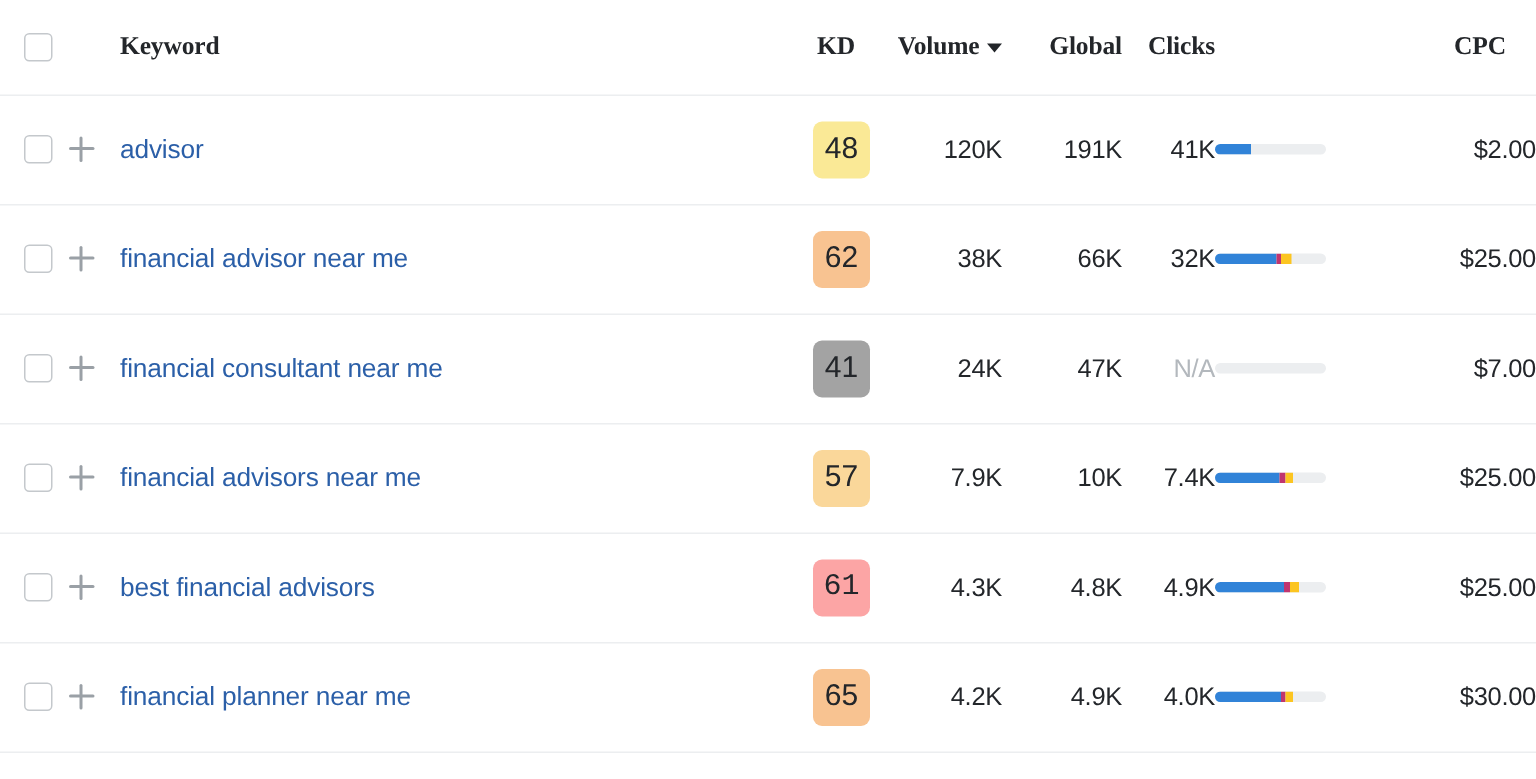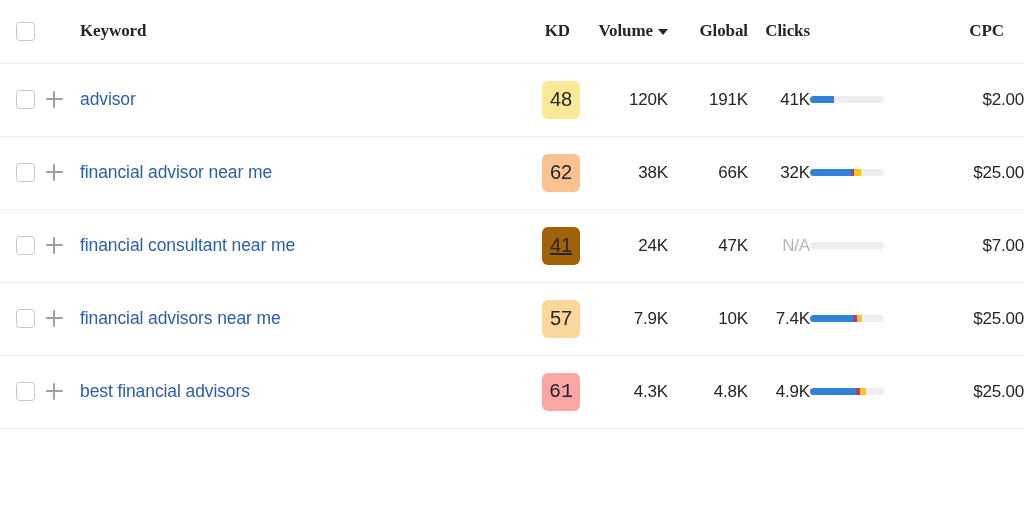--- a/index.html
+++ b/index.html
@@ -241,21 +241,21 @@
         <td class="num cpc">$25.00</td>
       </tr>
       <tr>
         <td>
           <span class="cb"></span>
         </td>
         <td>
           <span class="plus-icon"></span>
         </td>
         <td><a class="kw-link" href="#">financial consultant near me</a></td>
-        <td class="kd-cell"><span class="kd-badge" style="background: #a16207; text-decoration: underline;">41</span></td>
+        <td class="kd-cell"><span class="kd-badge" style="background: #a3a3a3;">41</span></td>
         <td class="num">24K</td>
         <td class="num">47K</td>
         <td class="num na">N/A</td>
         <td class="bar-cell">
           <div class="bar" style="background: rgb(236, 238, 240);"></div>
         </td>
         <td class="num cpc">$7.00</td>
       </tr>
       <tr>
         <td>
@@ -292,14 +292,35 @@
         <td class="num">4.9K</td>
         <td class="bar-cell">
           <div class="bar" style="background: rgb(236, 238, 240);">
             <div class="seg-blue" style="width: 62%; background: rgb(49, 131, 216);"></div>
             <div class="seg-magenta" style="width: 5%; background: rgb(192, 53, 111);"></div>
             <div class="seg-yellow" style="width: 9%; background: rgb(252, 197, 33);"></div>
           </div>
         </td>
         <td class="num cpc">$25.00</td>
       </tr>
+      <tr>
+        <td>
+          <span class="cb"></span>
+        </td>
+        <td>
+          <span class="plus-icon"></span>
+        </td>
+        <td><a class="kw-link" href="#">financial planner near me</a></td>
+        <td class="kd-cell"><span class="kd-badge" style="background: rgb(248, 195, 145);">65</span></td>
+        <td class="num">4.2K</td>
+        <td class="num">4.9K</td>
+        <td class="num">4.0K</td>
+        <td class="bar-cell">
+          <div class="bar" style="background: rgb(236, 238, 240);">
+            <div class="seg-blue" style="width: 60%; background: rgb(49, 131, 216);"></div>
+            <div class="seg-magenta" style="width: 4%; background: rgb(192, 53, 111);"></div>
+            <div class="seg-yellow" style="width: 6%; background: rgb(252, 197, 33);"></div>
+          </div>
+        </td>
+        <td class="num cpc">$30.00</td>
+      </tr>
     </tbody>
 </table>
 
 </body></html>

